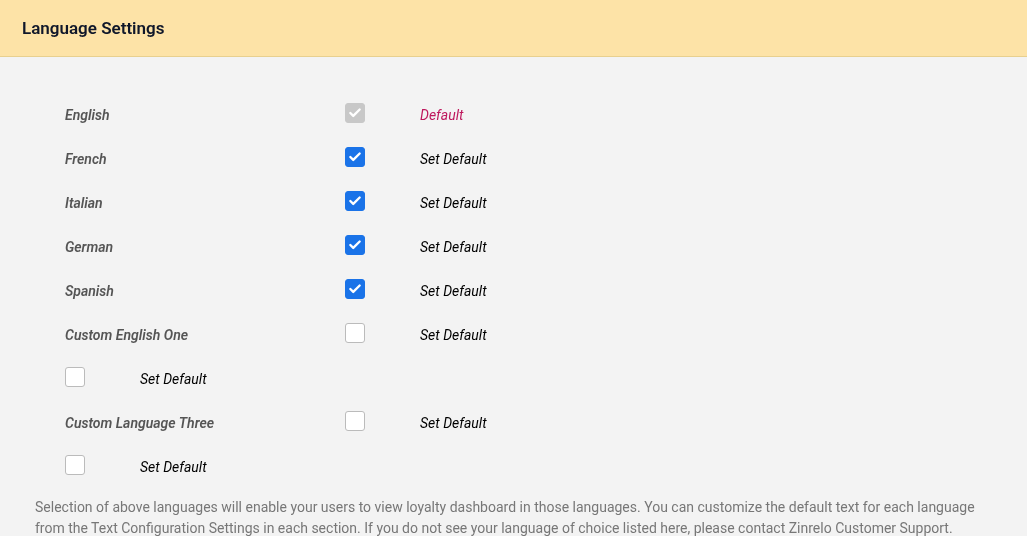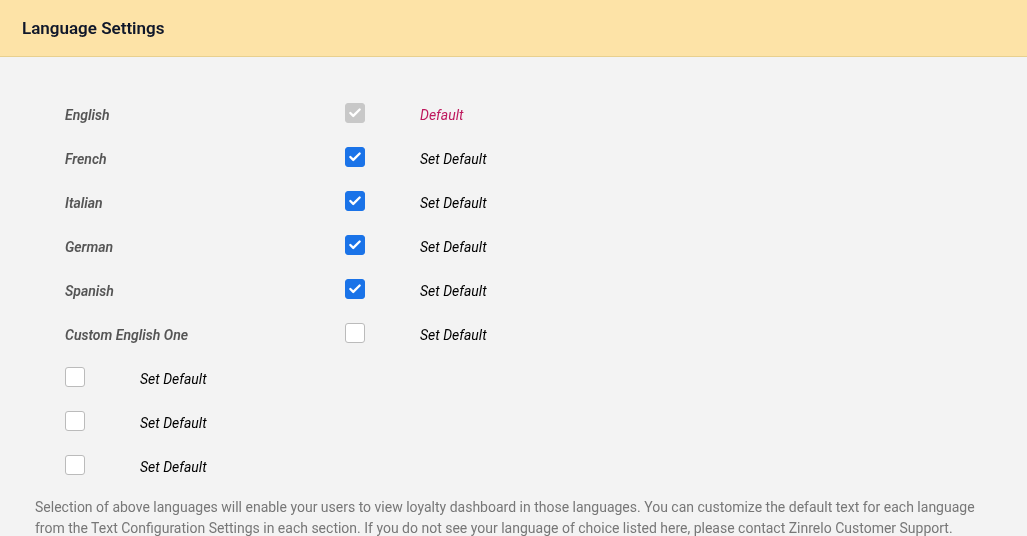--- a/index.html
+++ b/index.html
@@ -160,20 +160,21 @@
       </div>
       <div class="action-col set-default-link">Set Default</div>
     </div>
     <div class="lang-row">
       <div class="checkbox-wrap">
         <div class="checkbox"></div>
       </div>
       <div class="action-col set-default-link">Set Default</div>
     </div>
     <div class="lang-row">
+      <div class="lang-label">Custom Language Three</div>
       <div class="checkbox-wrap">
         <div class="checkbox"></div>
       </div>
       <div class="action-col set-default-link">Set Default</div>
     </div>
     <div class="lang-row">
       <div class="checkbox-wrap">
         <div class="checkbox"></div>
       </div>
       <div class="action-col set-default-link">Set Default</div>

